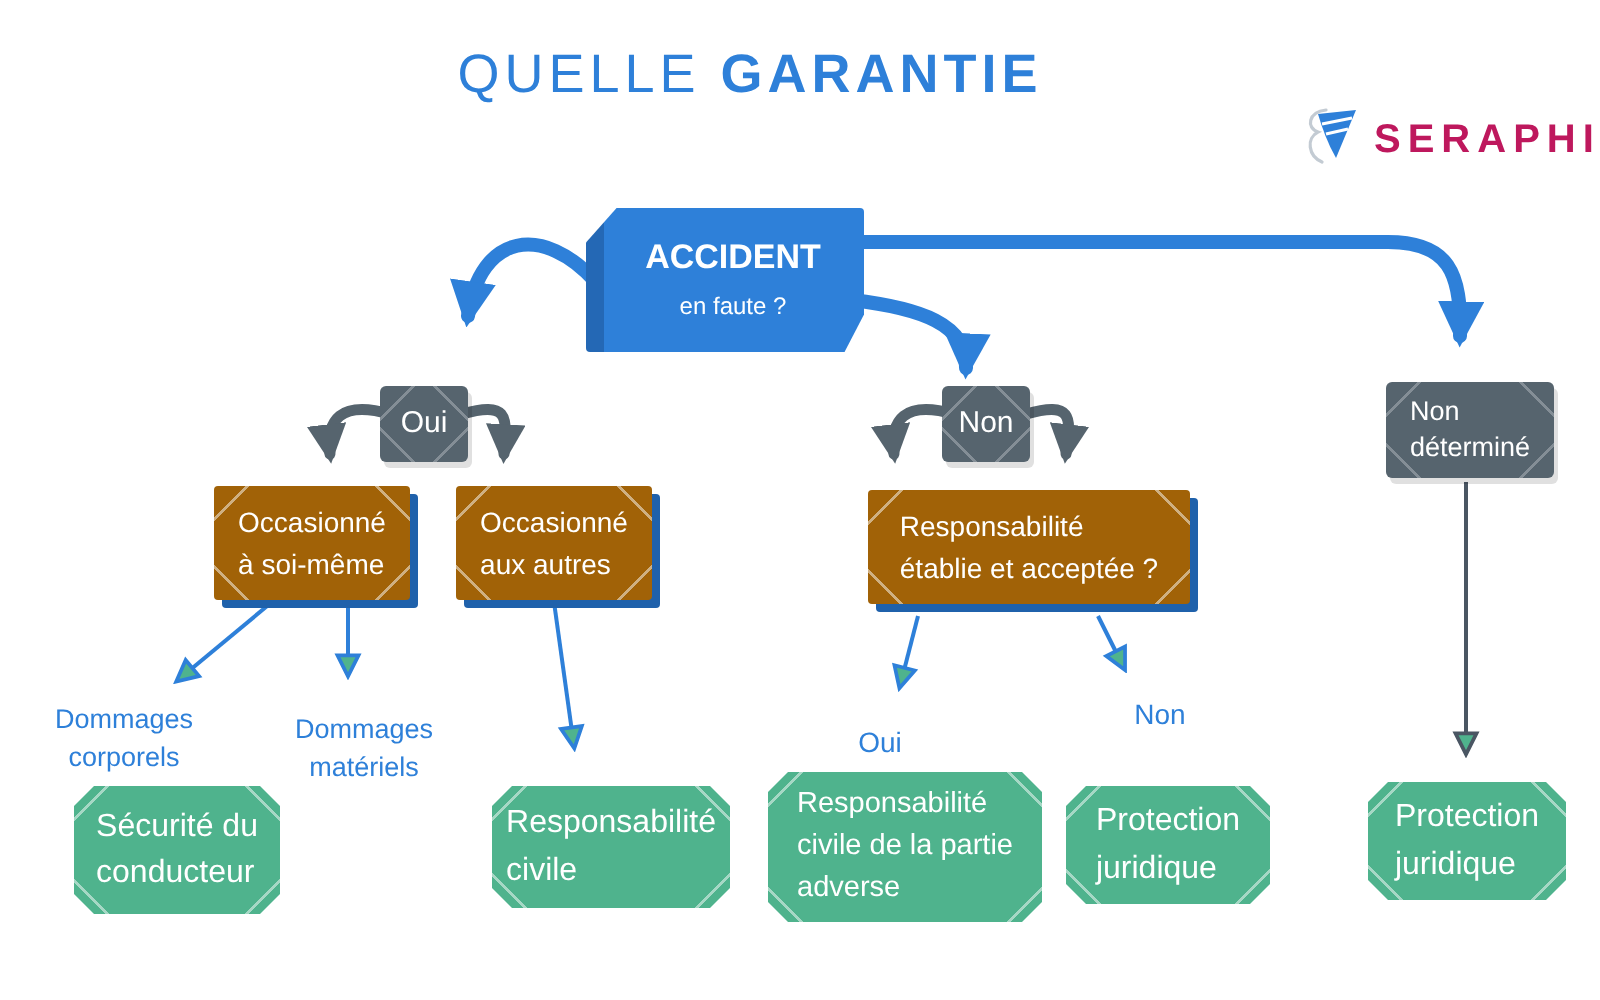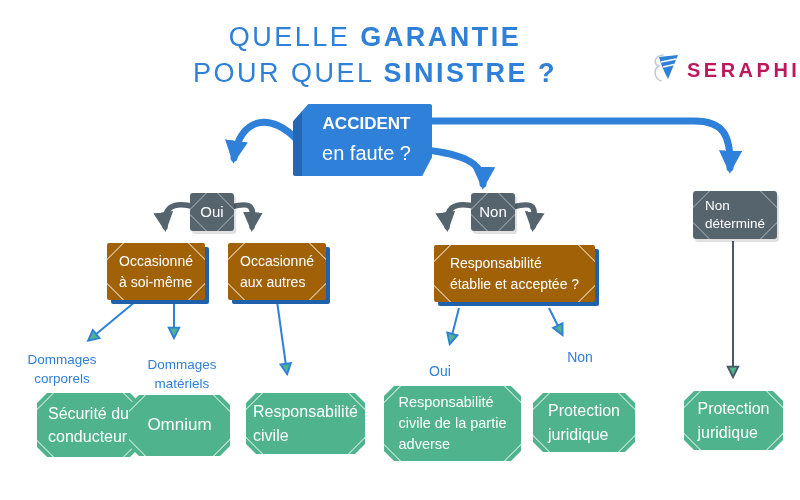--- a/index.html
+++ b/index.html
@@ -33,21 +33,21 @@
       linear-gradient(45deg,transparent 11px,rgba(255,255,255,.9) 11px,rgba(255,255,255,.9) 12.5px,transparent 12.5px),
       linear-gradient(315deg,transparent 11px,rgba(255,255,255,.9) 11px,rgba(255,255,255,.9) 12.5px,transparent 12.5px);
     background-repeat:no-repeat;
     background-size:22px 22px;
     background-position:0 0,100% 0,0 100%,100% 100%;}
   #box-accident{left:293px;top:104px;width:139px;height:72px;
     clip-path:polygon(11% 0,100% 0,100% 74%,93% 100%,0 100%,0 24%);
     background:linear-gradient(90deg,#2468b5 0 9px,#2e80d9 9px);
     box-shadow:none;padding-left:8px;}
   #box-accident .big{font-size:17px;font-weight:700;}
-  #box-accident .small{font-size:20px;margin-top:3px;}
+  #box-accident .small{font-size:12px;margin-top:3px;}
   #box-occsoi{left:107px;top:243px;width:98px;height:57px;font-size:14px;}
   #box-occautres{left:228px;top:243px;width:98px;height:57px;font-size:14px;}
   #box-resp{left:434px;top:245px;width:161px;height:57px;font-size:14px;}
 
   
   .gbox{background:#56646e;color:#fff;border-radius:3px;
         box-shadow:2px 3px 0 rgba(0,0,0,.12);line-height:1.35;}
   .gbox.corner-notch::after{opacity:.3;}
   #box-oui{left:190px;top:193px;width:44px;height:38px;font-size:15px;}
   #box-non{left:471px;top:193px;width:44px;height:38px;font-size:15px;}
@@ -112,21 +112,20 @@
       <path d="M 277 301 L 287 373" marker-end="url(#mThin)"></path>
       <path d="M 459 308 L 450 343" marker-end="url(#mThin)"></path>
       <path d="M 549 308 L 562 334" marker-end="url(#mThin)"></path>
     </g>
 
     <path d="M 733 241 L 733 376" fill="none" stroke="#4a5663" stroke-width="2" marker-end="url(#mDark)"></path>
   </svg>
 
   <div class="title">
     <div><span class="light">QUELLE </span><span class="bold">GARANTIE</span></div>
-    <div><span class="light">POUR QUEL </span><span class="bold">SINISTRE ?</span></div>
   </div>
 
   <div class="logo">
     <span>
       <svg width="30" height="32" viewBox="0 0 30 32">
         <path d="M13 3 C4 4, 3 12, 9 14 C3 17, 4 26, 11 29" fill="none" stroke="#c3cbd3" stroke-width="1.6" stroke-linecap="round"></path>
         <path d="M9 5 L28 3 L18 27 C14 20, 11 12, 9 5 z" fill="#2e80d9"></path>
         <path d="M11 10 L26 7" stroke="#fff" stroke-width="1.6"></path>
         <path d="M13 15 L24 12.5" stroke="#fff" stroke-width="1.6"></path>
       </svg>
@@ -169,23 +168,20 @@
 matériels</div>
   <div class="edge-label" id="lbl-oui2">Oui</div>
   <div class="edge-label" id="lbl-nonblock">
     <div class="n">Non</div>
   </div>
 
   <div class="node greenbox corner-notch" id="out-securite">
     <span class="multiline">Sécurité du
 conducteur</span>
   </div>
-  <div class="node greenbox corner-notch" id="out-omnium">
-    <span class="multiline">Omnium</span>
-  </div>
   <div class="node greenbox corner-notch" id="out-rc">
     <span class="multiline">Responsabilité
 civile</span>
   </div>
   <div class="node greenbox corner-notch" id="out-rcadv">
     <span class="multiline">Responsabilité
 civile de la partie
 adverse</span>
   </div>
   <div class="node greenbox corner-notch" id="out-pj1">

